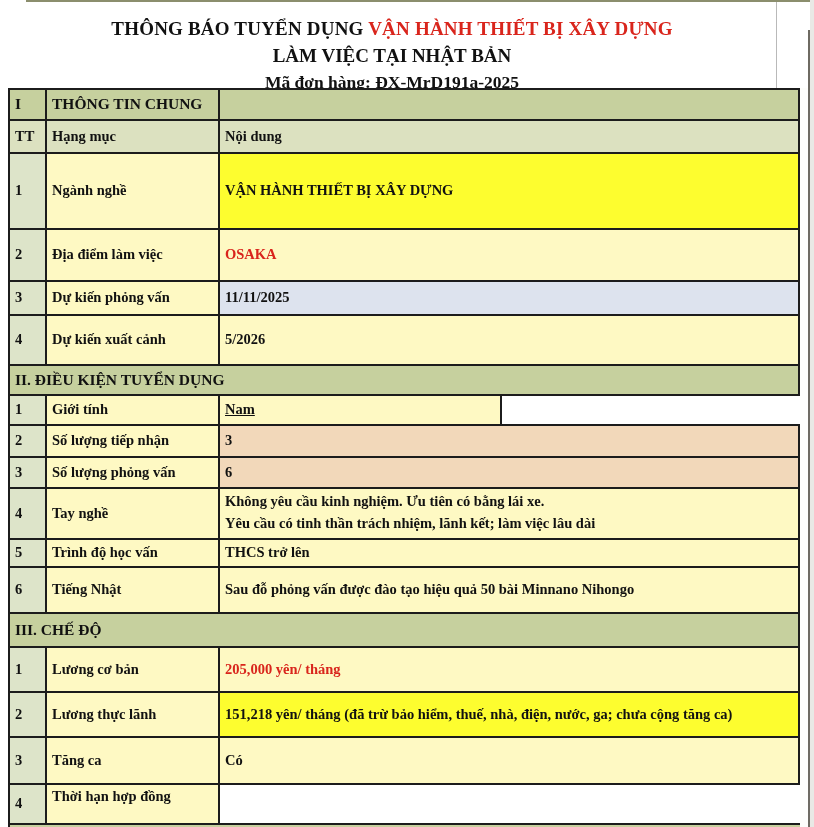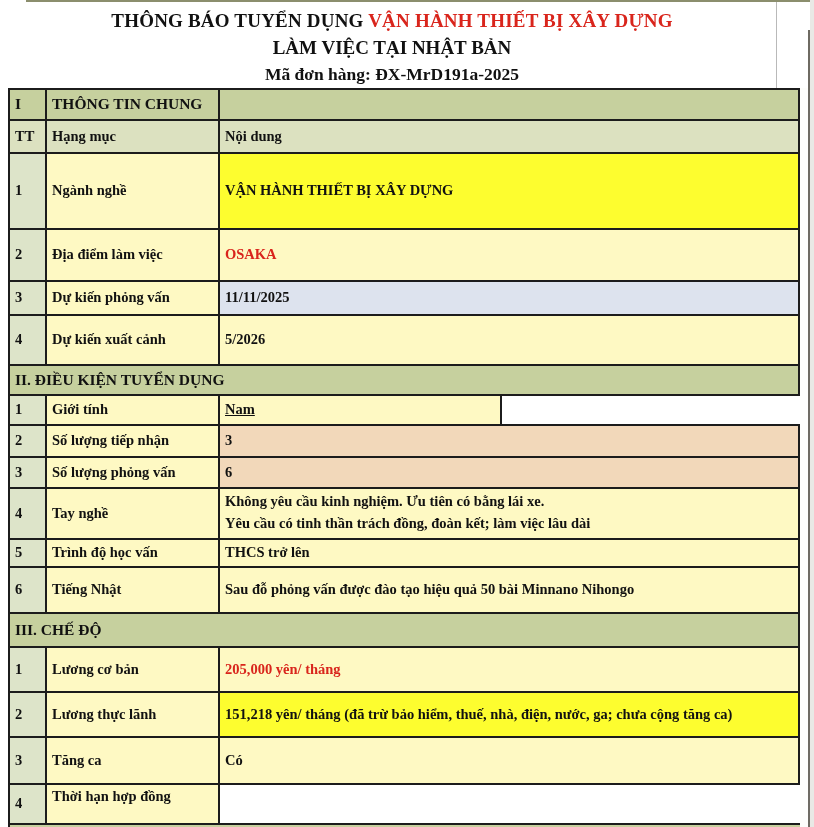--- a/index.html
+++ b/index.html
@@ -9,21 +9,21 @@
     background:#ffffff;
     font-family:"Liberation Serif","DejaVu Serif",serif;
     font-weight:bold; color:#111111;
   }
   .top-line { position:absolute; left:26px; top:0; right:0; height:2px; background:#8b8e6d; }
 
   
   .title-block {
     position:absolute; left:8px; top:2px; width:769px; height:86px;
     text-align:center; border-right:1px solid #b9b9b9;
-    padding-top:5px;
+    padding-top:13px;
   }
   .title-l1 { font-size:19px; line-height:27px; letter-spacing:.2px; }
   .title-l2 { font-size:19px; line-height:27px; }
   .title-l3 { font-size:17.5px; line-height:26px; }
   .red { color:#d9251c; }
 
   
   .tbl {
     position:absolute; left:8px; top:88px; width:792px;
     border-left:2px solid #1c1c1c; border-top:2px solid #1c1c1c;
@@ -125,21 +125,21 @@
       <div class="cell c1 bg-num">3</div>
       <div class="cell c2 bg-white">Số lượng phỏng vấn</div>
       <div class="cell c3 bg-peach">6</div>
     </div>
 
     <div class="trow" style="height:51px">
       <div class="cell c1 bg-num">4</div>
       <div class="cell c2 bg-white">Tay nghề</div>
       <div class="cell c3 bg-white two-line">
         <div>Không yêu cầu kinh nghiệm. Ưu tiên có bằng lái xe.</div>
-        <div>Yêu cầu có tinh thần trách đồng, đoàn kết; làm việc lâu dài</div>
+        <div>Yêu cầu có tinh thần trách nhiệm, lãnh kết; làm việc lâu dài</div>
       </div>
     </div>
 
     <div class="trow" style="height:28px">
       <div class="cell c1 bg-num">5</div>
       <div class="cell c2 bg-white">Trình độ học vấn</div>
       <div class="cell c3 bg-white">THCS trở lên</div>
     </div>
 
     <div class="trow" style="height:46px">

